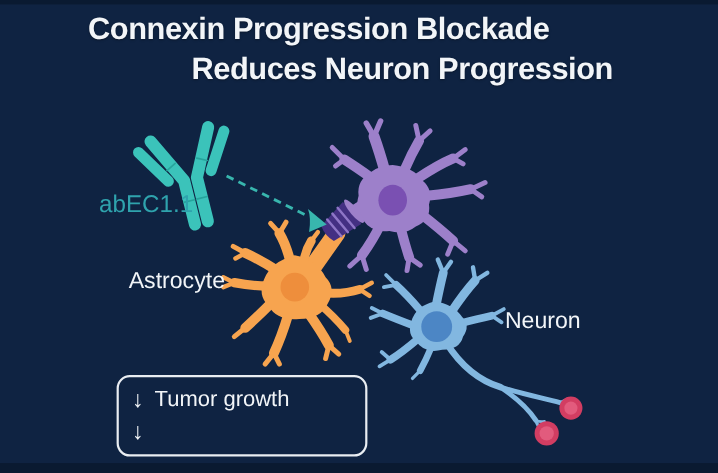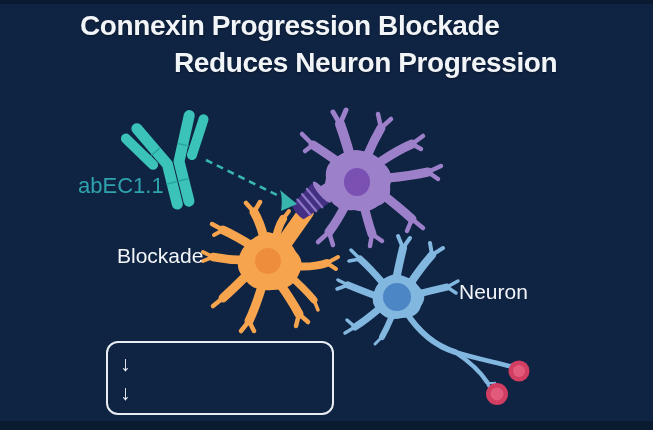--- a/index.html
+++ b/index.html
@@ -204,26 +204,27 @@
       <path d="M 297,204 L 280,190 Q 283,198 281,211 Z" fill="#38b6ae"></path>
     </g>
   </svg>
 
   <div class="edge-strip" style="top:0;height:4px;"></div>
   <div class="edge-strip" style="top:421px;height:9px;"></div>
 
   <div class="title-line" style="left:80px;top:10px;">Connexin Progression Blockade</div>
   <div class="title-line" style="left:174px;top:47px;">Reduces Neuron Progression</div>
 
-  <div class="antibody-label" style="left:78px;top:173px;">abEC1.1</div>
-  <div class="cell-label" style="left:117px;top:244px;">Blockade</div>
+  <div class="antibody-label" style="left:90px;top:173px;">abEC1.1</div>
+  <div class="cell-label" style="left:117px;top:244px;">Astrocyte</div>
   <div class="cell-label" style="left:459px;top:280px;">Neuron</div>
 
   <div class="effects-box">
     <div class="effect-row">
       <span class="down-arrow">↓</span>
+      <span>Tumor growth</span>
     </div>
     <div class="effect-row">
       <span class="down-arrow">↓</span>
     </div>
   </div>
 
 </div>
 
 </body></html>

